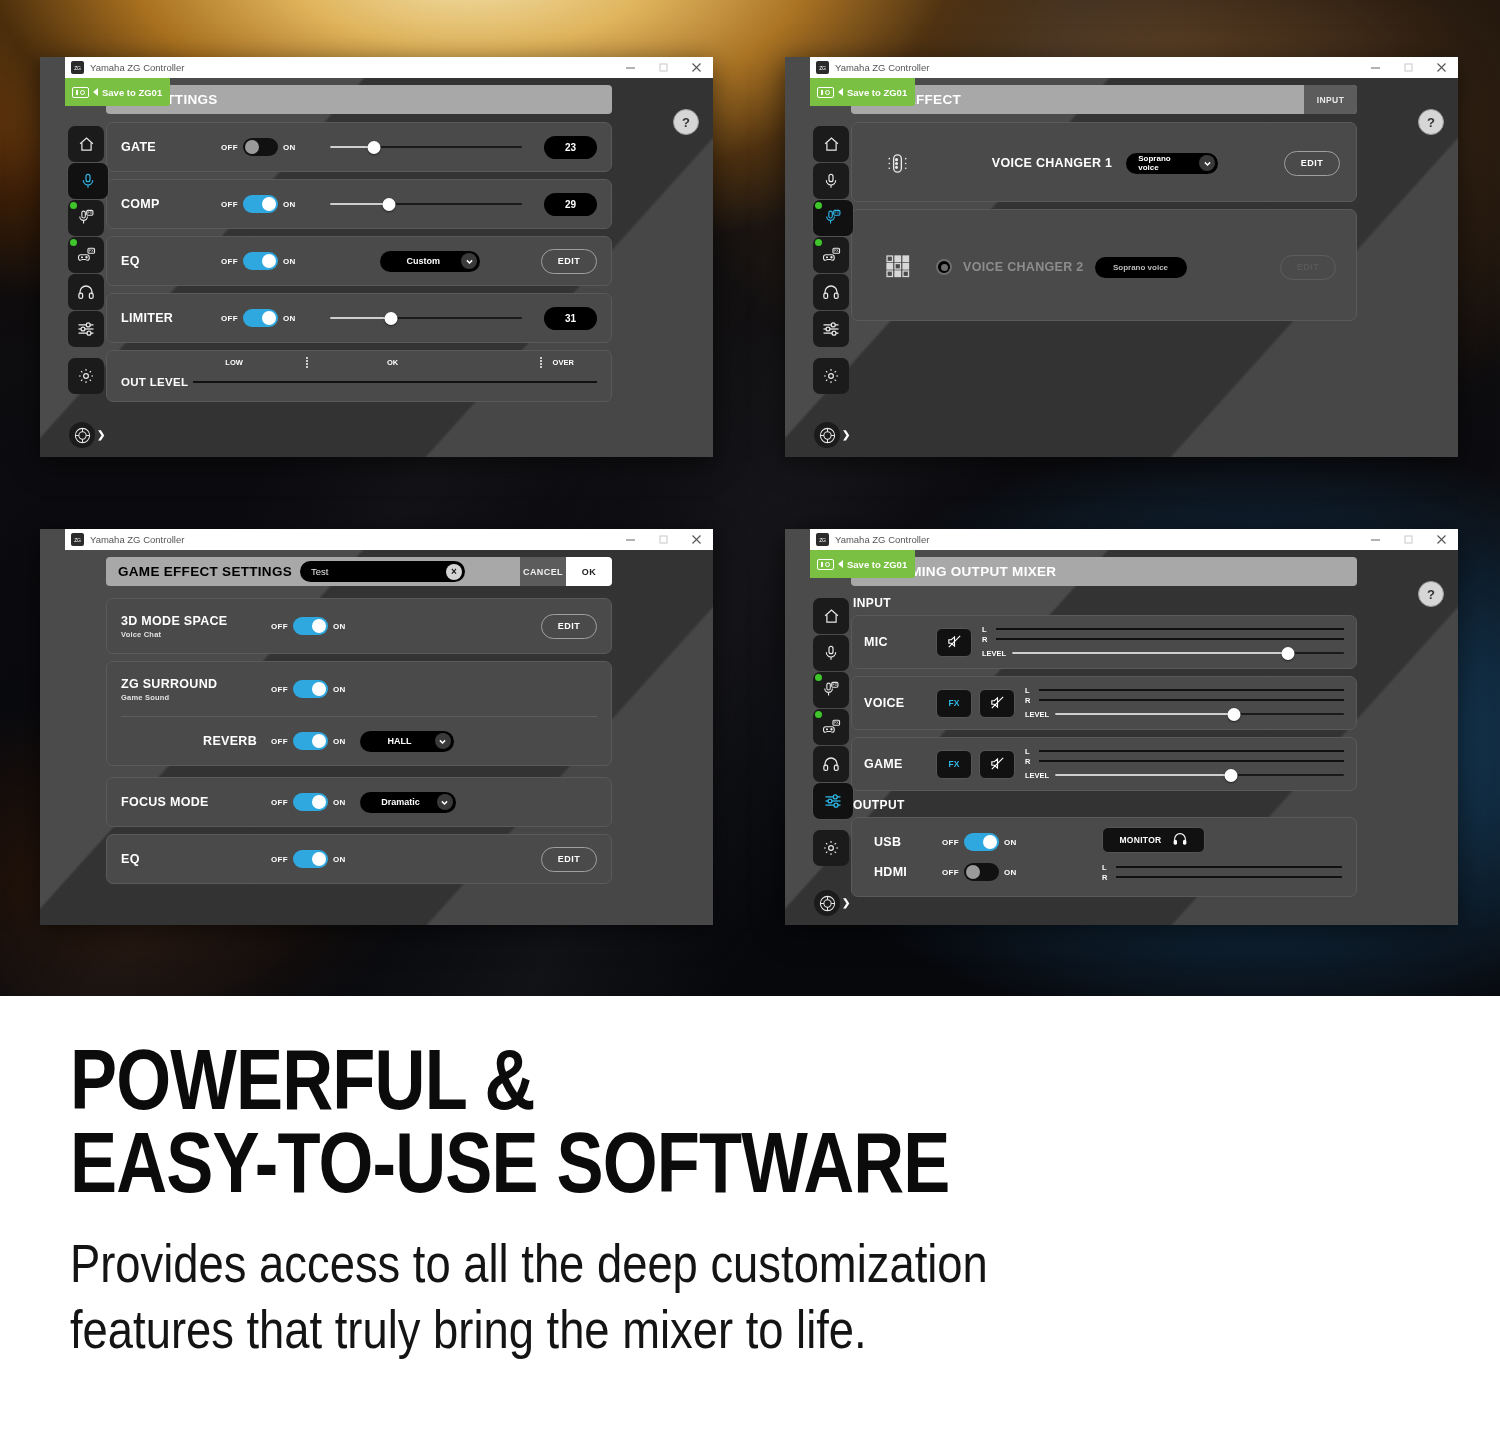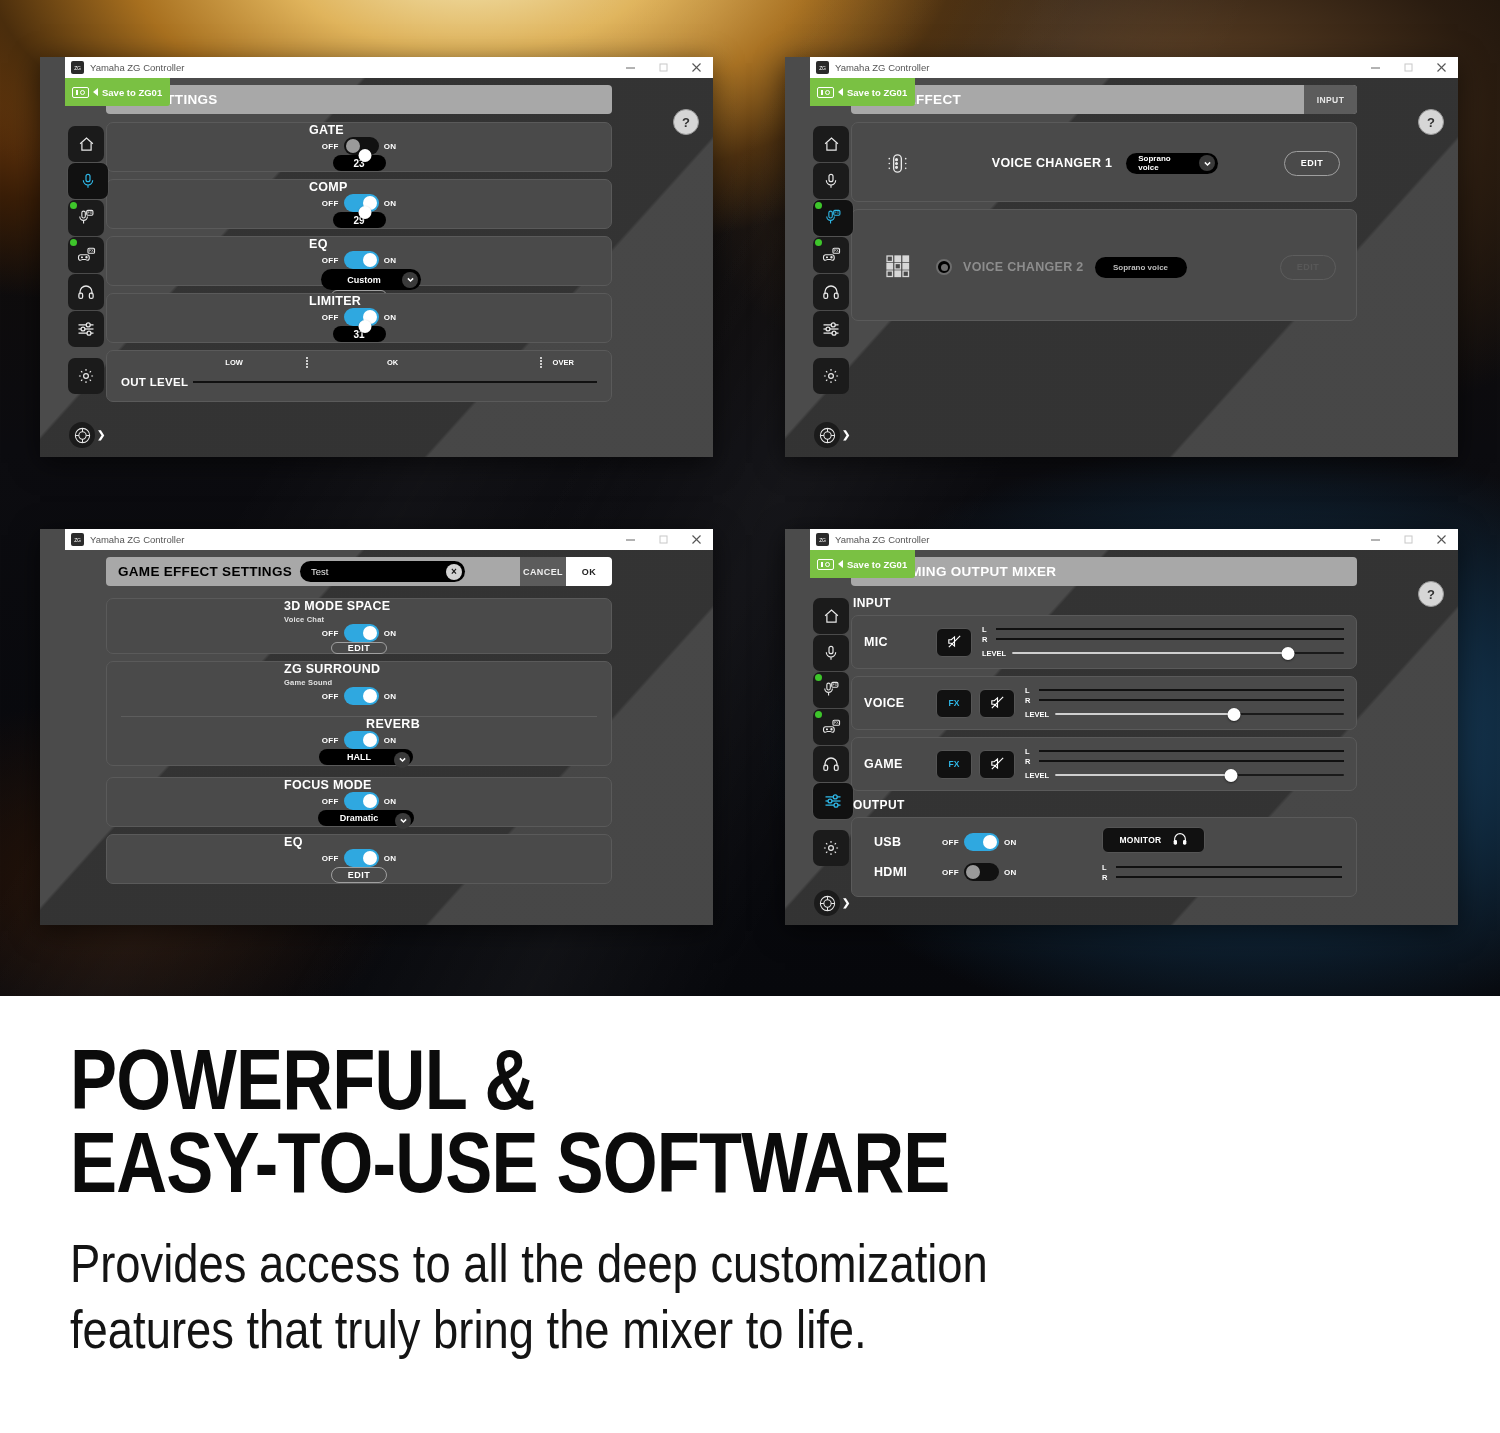--- a/index.html
+++ b/index.html
@@ -162,21 +162,21 @@
   .panelarea { margin: 8px 101px 0 0; }
 
   .card {
     background: #4a4a4a;
     border: 1px solid #5a5a5a;
     border-radius: 7px;
     margin-bottom: 7px;
     position: relative;
   }
 
-  .row { display: flex; align-items: center; height: 48px; padding: 0 14px; flex-direction: column; }
+  .row { display: flex; align-items: center; height: 48px; padding: 0 14px; }
   .rowlabel { font-size: 12.5px; font-weight: 700; color: #fff; letter-spacing: 0.3px; }
   .rowlabel .sub { display:block; font-size: 7.5px; font-weight: 700; color:#e2e2e2; margin-top:2px; letter-spacing:0.2px;}
 
   
   .toggle { display: flex; align-items: center; gap: 5px; }
   .toggle .t-off, .toggle .t-on { font-size: 8px; font-weight: 700; color: #fff; letter-spacing: 0.3px; }
   .sw { width: 35px; height: 18px; border-radius: 9px; position: relative; background: #111; }
   .sw.on { background: #2fa8e0; }
   .sw .knob { position: absolute; top: 2px; width: 14px; height: 14px; border-radius: 50%; background: #fff; }
   .sw.off .knob { left: 2px; background: #9a9a9a; }

